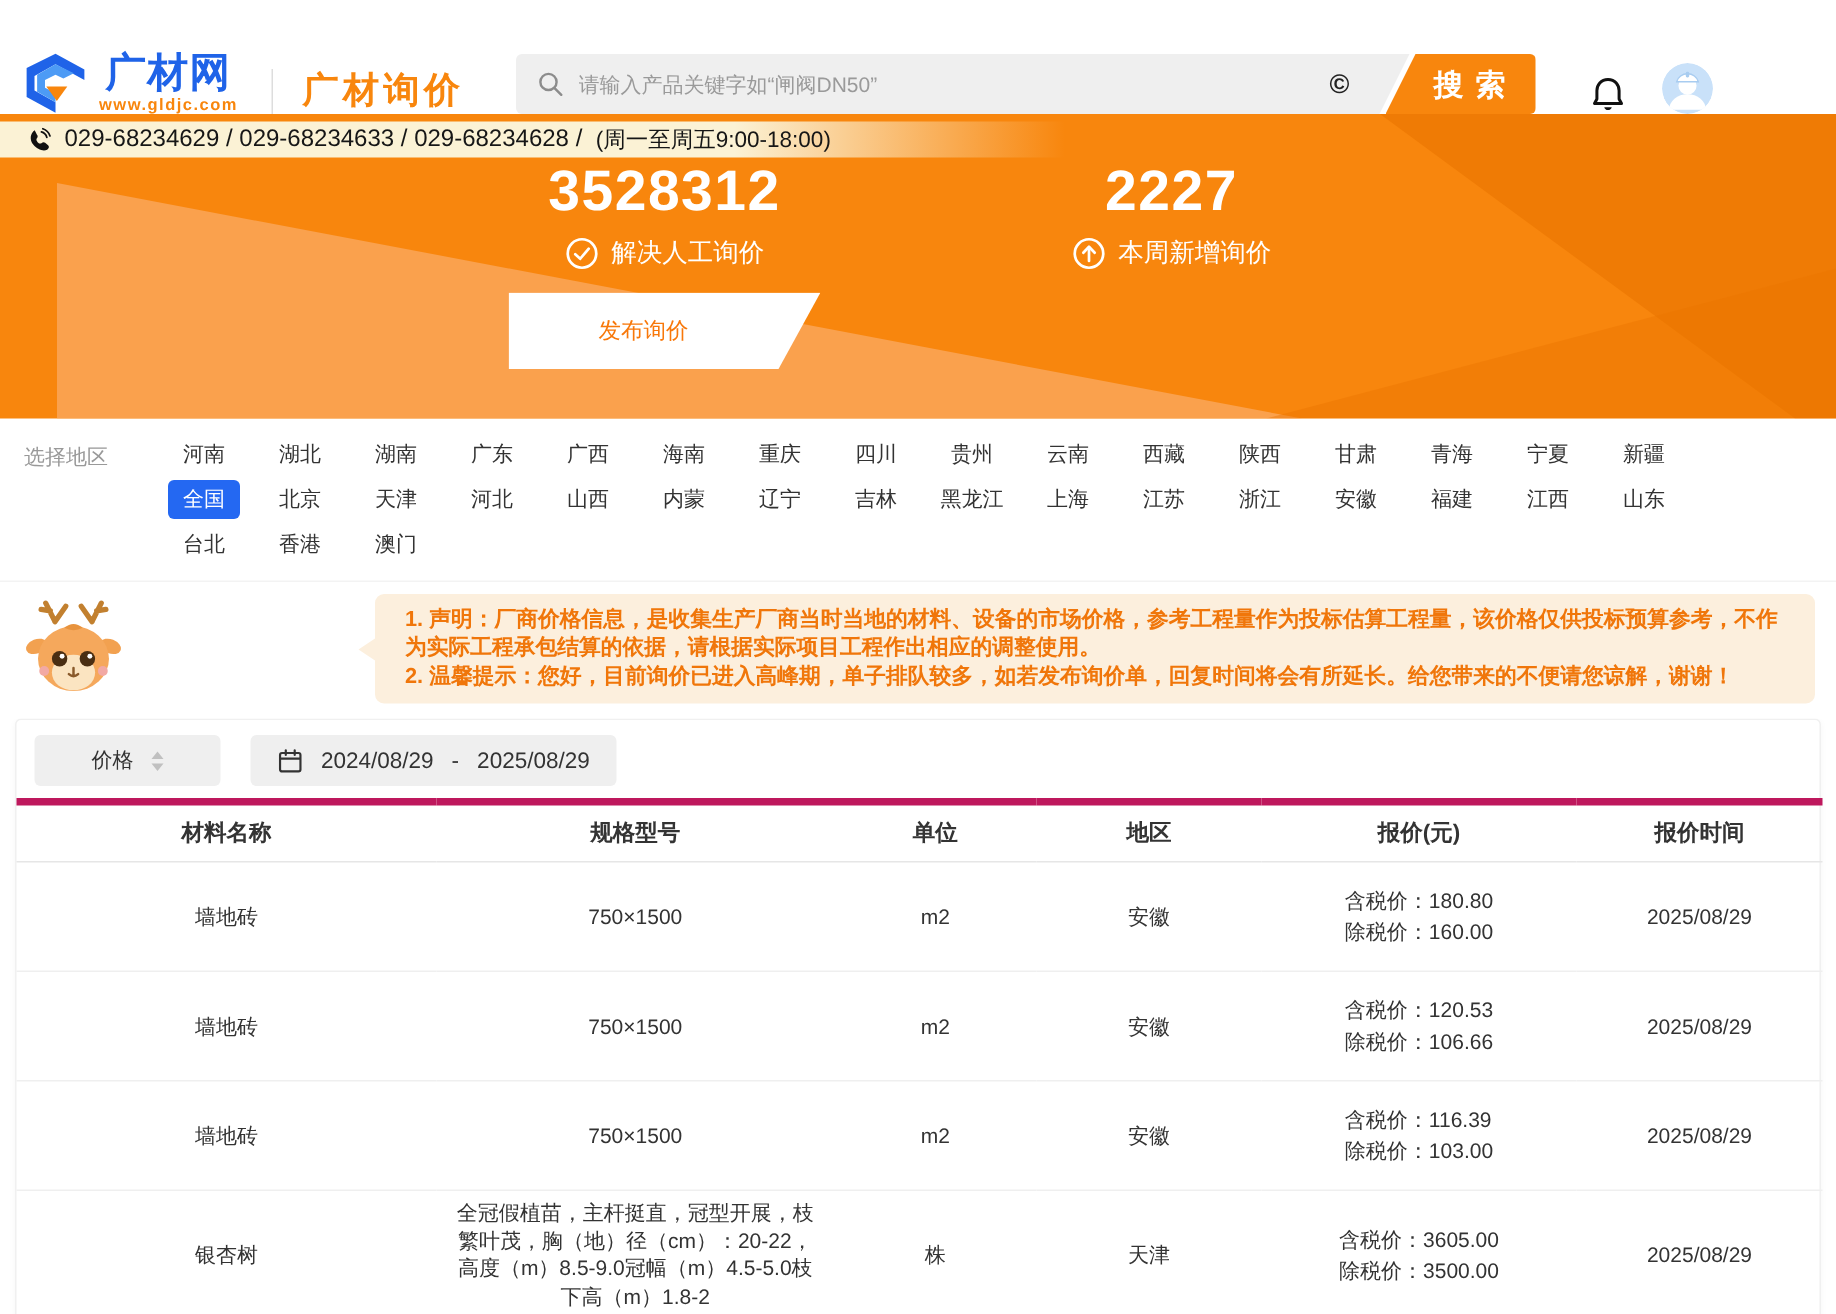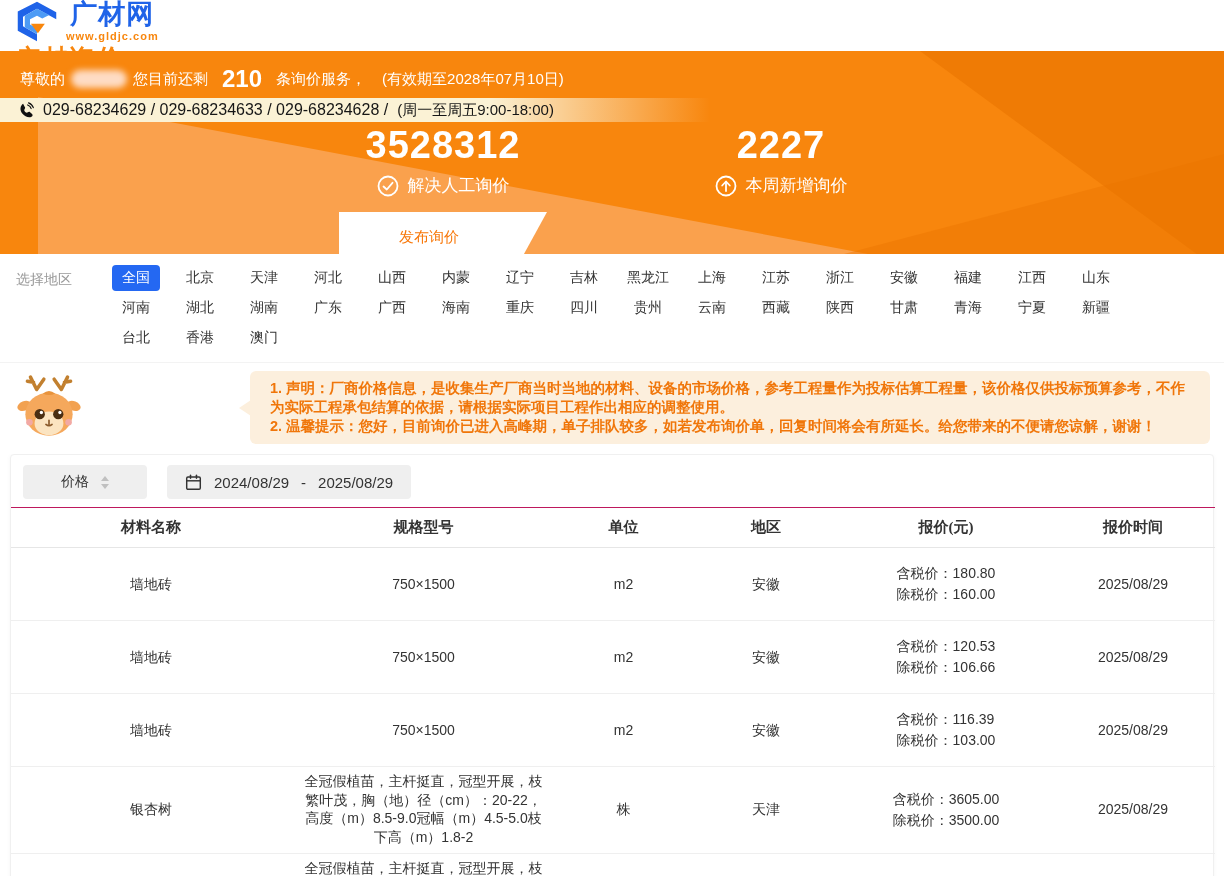--- a/index.html
+++ b/index.html
@@ -1,21 +1,21 @@
 <!DOCTYPE html>
 <html><head>
 <meta charset="utf-8">
 <style>
   * { margin:0; padding:0; box-sizing:border-box; }
   html,body { width:1224px; height:876px; overflow:hidden; background:#fff;
     font-family:"Liberation Sans","DejaVu Sans",sans-serif; }
   .page { width:1224px; height:876px; overflow:hidden; background:#fff; }
 
   
-  .topbar { height:51px; display:flex; align-items:flex-start; padding:0 16px; background:#fff;flex-direction:column; }
+  .topbar { height:76px; display:flex; align-items:flex-end; padding:0 16px; background:#fff; }
   .logo-area { display:flex; align-items:center; gap:8px; }
   .logo-text { display:flex; flex-direction:column; align-items:center; line-height:1; }
   .logo-name { font-size:27px; font-weight:bold; color:#1F63E8; letter-spacing:1px; }
   .logo-domain { font-size:11px; font-weight:bold; color:#F8860D; letter-spacing:1px; margin-top:3px; }
   .topbar-divider { width:1px; height:30px; background:#ddd; margin:0 20px 0 22px; }
   .section-title { font-size:24px; font-weight:bold; color:#F8860D; letter-spacing:3px; }
   .searchbar { display:flex; align-items:center; margin-left:34px; width:680px; height:40px; position:relative; }
   .search-field { flex:1; height:40px; background:#EFEFEF; border-radius:4px 0 0 4px;
     clip-path:polygon(0 0,100% 0,calc(100% - 20px) 100%,0 100%);
     display:flex; align-items:center; padding:0 14px; gap:10px; }
@@ -81,22 +81,22 @@
   .price-sort { width:124px; height:34px; background:#EFEFEF; border-radius:4px; display:flex; align-items:center;
     justify-content:center; gap:12px; font-size:14px; color:#333; cursor:pointer; }
   .carets { display:flex; flex-direction:column; gap:3px; }
   .caret-up { width:0; height:0; border-left:4px solid transparent; border-right:4px solid transparent;
     border-bottom:5px solid #c0c0c0; }
   .caret-down { width:0; height:0; border-left:4px solid transparent; border-right:4px solid transparent;
     border-top:5px solid #c0c0c0; }
   .datepicker { height:34px; background:#EFEFEF; border-radius:4px; display:flex; align-items:center;
     gap:12px; padding:0 18px; font-size:15px; color:#333; cursor:pointer; }
   table { width:100%; border-collapse:collapse; font-size:14px; color:#333; table-layout:fixed; }
-  thead th { height:40px; font-weight:bold; border-top:1px solid #be185d; border-bottom:1px solid #e6e6e6;
-    font-size:15px;font-family:Liberation Serif, serif; }
+  thead th { height:40px; font-weight:bold; border-top:5px solid #be185d; border-bottom:1px solid #e6e6e6;
+    font-size:15px; }
   tbody td { border-bottom:1px solid #efefef; text-align:center; padding:15px 8px; line-height:21px; }
   tbody tr.tall td { padding:5px 8px; }
   .spec-text { display:inline-block; max-width:272px; text-align:center; line-height:18.5px; }
   .price-cell { display:inline-block; text-align:left; line-height:21px; }
 </style>
 </head>
 <body>
 
 <div class="page">
 
@@ -143,28 +143,20 @@
         <rect x="16.8" y="6.2" width="2.4" height="4" rx="1" fill="#A8CCF0"></rect>
       </svg>
     </div>
   </header>
 
   <section class="banner">
     <div class="tri-light"></div>
     <div class="tri-dark"></div>
     <div class="tri-corner"></div>
     <div class="banner-inner">
-      <div class="greet-line">
-        <span>尊敬的</span>
-        <span class="blur-name"></span>
-        <span>您目前还剩</span>
-        <span class="big-count">210</span>
-        <span>条询价服务，</span>
-        <span class="validity">(有效期至2028年07月10日)</span>
-      </div>
       <div class="phone-line">
         <svg width="17" height="17" viewBox="0 0 20 20">
           <path d="M7.2 2.2 C3.6 4.6 3 9.8 6.2 13.6 C9 16.9 13.9 19.2 17 17.4 C18.5 16.5 18.8 15 17.7 14 L15.4 12 C14.6 11.3 13.4 11.4 12.7 12.2 C12 12.9 10.8 12.8 9.7 11.7 C8.6 10.6 8.2 9.2 8.9 8.4 C9.7 7.6 9.8 6.4 9 5.6 L7.2 2.2 Z" fill="#111"></path>
           <path d="M12.5 3.5 a6 6 0 0 1 4.2 4.2 M13.6 1 a9 9 0 0 1 5.6 5.6" fill="none" stroke="#111" stroke-width="1.4" stroke-linecap="round"></path>
         </svg>
         <span class="phone-numbers">029-68234629 / 029-68234633 / 029-68234628 /</span>
         <span class="phone-hours">(周一至周五9:00-18:00)</span>
       </div>
       <div class="stats-row">
         <div class="stat">
@@ -190,54 +182,54 @@
           </div>
         </div>
       </div>
     </div>
   </section>
 
   <section class="regions">
     <div class="region-label">选择地区</div>
     <div class="region-rows">
       <div class="region-row">
+        <span class="region-item">河南</span>
+        <span class="region-item">湖北</span>
+        <span class="region-item">湖南</span>
+        <span class="region-item">广东</span>
+        <span class="region-item">广西</span>
+        <span class="region-item">海南</span>
+        <span class="region-item">重庆</span>
+        <span class="region-item">四川</span>
+        <span class="region-item">贵州</span>
+        <span class="region-item">云南</span>
+        <span class="region-item">西藏</span>
+        <span class="region-item">陕西</span>
+        <span class="region-item">甘肃</span>
+        <span class="region-item">青海</span>
+        <span class="region-item">宁夏</span>
+        <span class="region-item">新疆</span>
+      </div>
+      <div class="region-row">
         <span class="region-item active">全国</span>
         <span class="region-item">北京</span>
         <span class="region-item">天津</span>
         <span class="region-item">河北</span>
         <span class="region-item">山西</span>
         <span class="region-item">内蒙</span>
         <span class="region-item">辽宁</span>
         <span class="region-item">吉林</span>
         <span class="region-item">黑龙江</span>
         <span class="region-item">上海</span>
         <span class="region-item">江苏</span>
         <span class="region-item">浙江</span>
         <span class="region-item">安徽</span>
         <span class="region-item">福建</span>
         <span class="region-item">江西</span>
         <span class="region-item">山东</span>
-      </div>
-      <div class="region-row">
-        <span class="region-item">河南</span>
-        <span class="region-item">湖北</span>
-        <span class="region-item">湖南</span>
-        <span class="region-item">广东</span>
-        <span class="region-item">广西</span>
-        <span class="region-item">海南</span>
-        <span class="region-item">重庆</span>
-        <span class="region-item">四川</span>
-        <span class="region-item">贵州</span>
-        <span class="region-item">云南</span>
-        <span class="region-item">西藏</span>
-        <span class="region-item">陕西</span>
-        <span class="region-item">甘肃</span>
-        <span class="region-item">青海</span>
-        <span class="region-item">宁夏</span>
-        <span class="region-item">新疆</span>
       </div>
       <div class="region-row">
         <span class="region-item">台北</span>
         <span class="region-item">香港</span>
         <span class="region-item">澳门</span>
       </div>
     </div>
   </section>
 
   <section class="notice">

